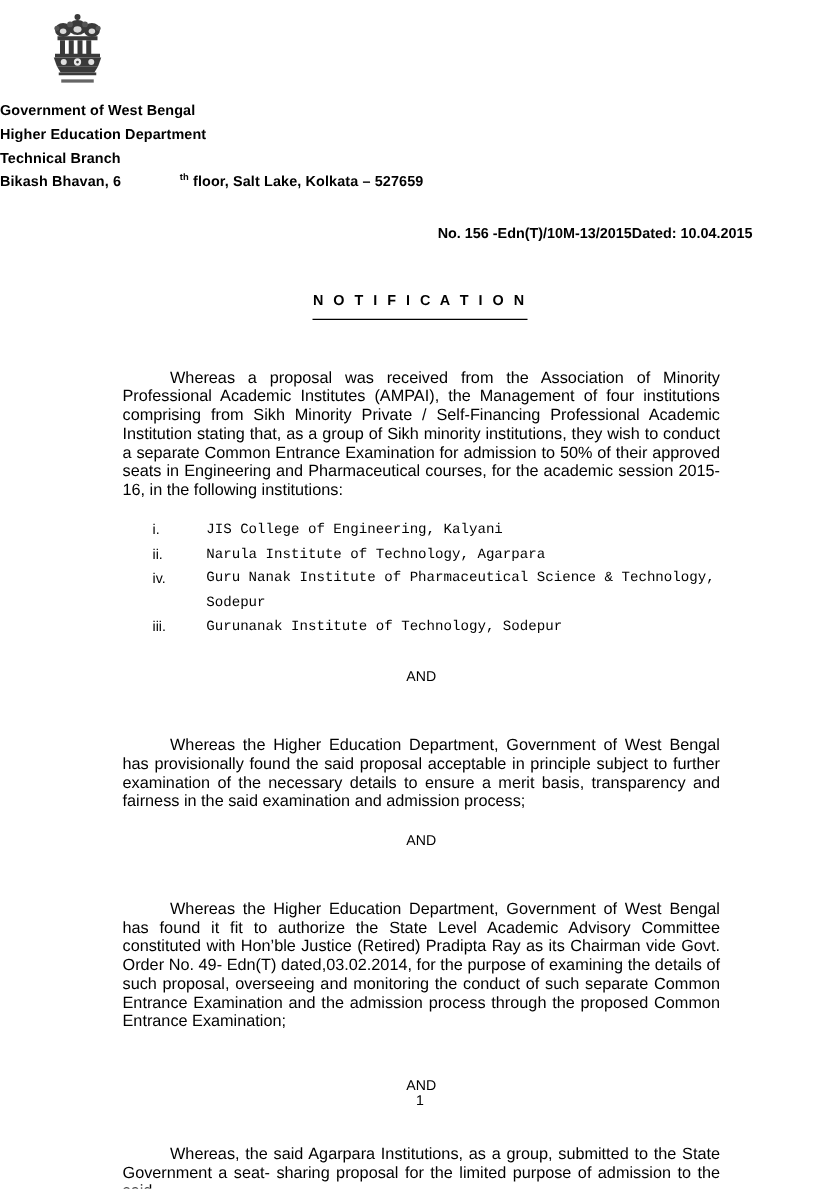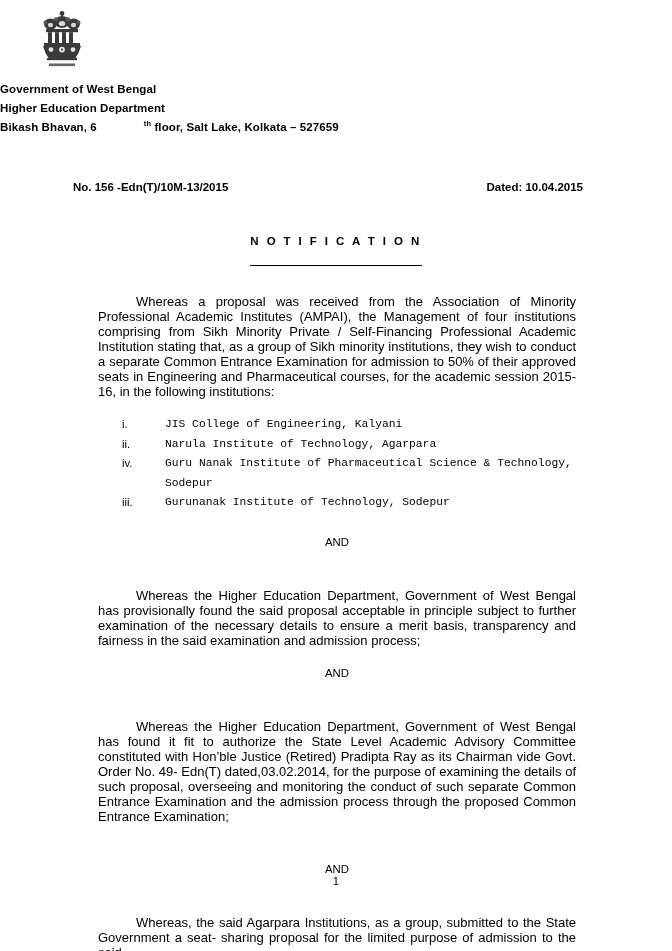--- a/index.html
+++ b/index.html
@@ -48,45 +48,45 @@
     font-size: 7.5px;
     vertical-align: super;
     line-height: 0;
     padding-left: 47px;
   }
   .lh-branch { letter-spacing: 0.3px; }
 
   
   .memo-row {
     position: absolute;
-    left: 73px;
+    left: 92px;
     top: 181px;
     width: 510px;
     display: flex;
-    justify-content: space-between;
+    justify-content: flex-end;
     align-items: baseline;
     font-weight: bold;
     font-size: 11.5px;
   }
 
   
   .notif-wrap {
     position: absolute;
     left: 0;
     top: 231px;
     width: 672px;
     text-align: center;
   }
   .notif {
     display: inline-block;
     font-weight: bold;
     font-size: 11.5px;
     letter-spacing: 2.4px;
     border-bottom: 1.3px solid #000;
-    padding-bottom: 18px;
+    padding-bottom: 8px;
   }
 
   
   .body-col {
     position: absolute;
     left: 82px;
     top: 278px;
     width: 510px;
   }
   p.para {
@@ -184,20 +184,21 @@
 
       <g fill="#4a4a4a">
         <rect x="13" y="55.5" width="26" height="2.6" opacity="0.85"></rect>
       </g>
     </svg>
   </div>
 
   <div class="letterhead">
     <div class="lh-line">Government of West Bengal</div>
     <div class="lh-line">Higher Education Department</div>
+    <div class="lh-line lh-branch">Technical   Branch</div>
     <div class="lh-line"><span>Bikash Bhavan, 6</span><sup>th</sup><span> floor, Salt Lake, Kolkata –  527659</span></div>
   </div>
 
   <div class="memo-row">
     <span>No. 156 -Edn(T)/10M-13/2015</span>
     <span>Dated: 10.04.2015</span>
   </div>
 
   <div class="notif-wrap">
     <span class="notif">N O T I F I C A T I O N</span>

